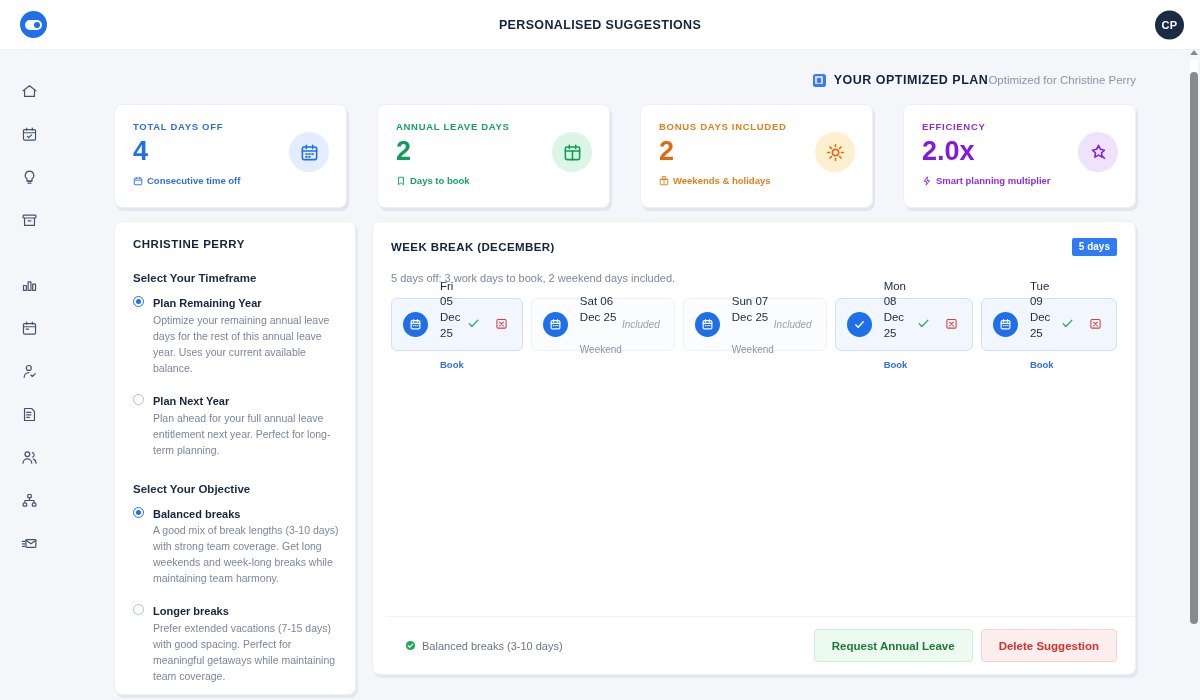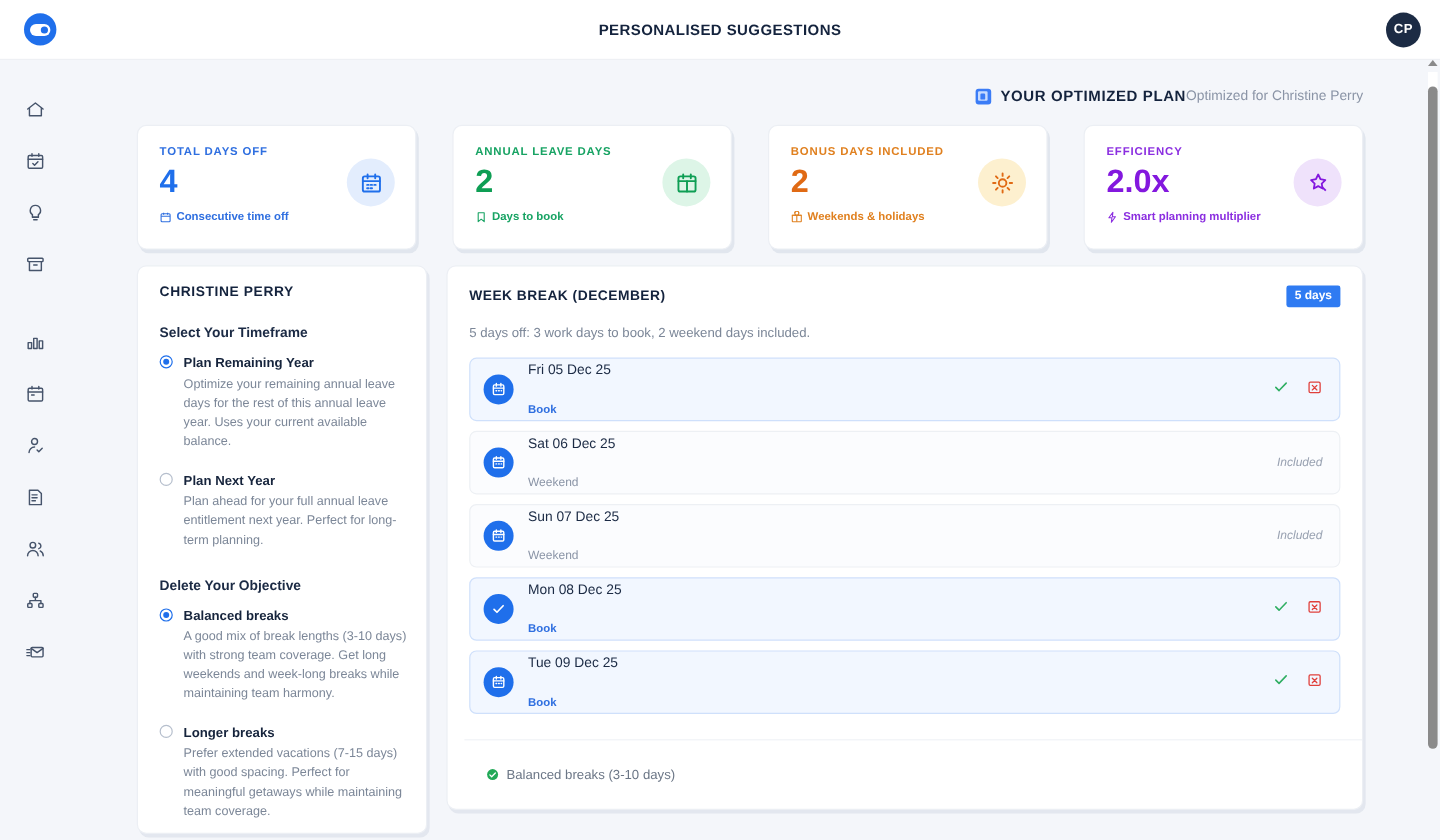--- a/index.html
+++ b/index.html
@@ -127,21 +127,21 @@
     display: flex; align-items: center; justify-content: space-between;
     padding: 16px 18px 0 18px;
   }
   .pr-title { font-size: 11.5px; font-weight: 700; letter-spacing: .4px; color: #14233d; }
   .pr-badge {
     background: #2f7bf2; color: #fff; font-size: 10px; font-weight: 700;
     padding: 3px 7px 4px 7px; border-radius: 2px;
   }
   .pr-sub { font-size: 11px; color: #7c8798; padding: 16px 18px 0 18px; }
 
-  .day-list { padding: 14px 18px 0 18px; display: flex; flex-direction: column; gap: 8px; }
+  .day-list { padding: 14px 18px 0 18px; display: flex; gap: 8px; }
   .day {
     height: 53px; border-radius: 6px; display: flex; align-items: center;
     padding: 0 14px 0 11px; border: 1px solid #edf0f4; background: #fbfcfe;
   }
   .day.sel { background: #f2f7ff; border-color: #cfe0fb; }
   .day-icon {
     width: 25px; height: 25px; border-radius: 50%; background: #1f6feb;
     display: flex; align-items: center; justify-content: center; flex: none; margin-right: 12px;
   }
   .day-text { flex: 1; }
@@ -383,21 +383,21 @@
 
         <div class="radio-row">
           <span class="radio"></span>
           <span class="radio-body">
             <span class="radio-title">Plan Next Year</span>
             <div class="radio-desc">Plan ahead for your full annual leave entitlement next year. Perfect for long-term planning.</div>
           </span>
         </div>
 
         <div class="group-gap"></div>
-        <div class="group-title">Delete Your Objective</div>
+        <div class="group-title">Select Your Objective</div>
 
         <div class="radio-row">
           <span class="radio on"></span>
           <span class="radio-body">
             <span class="radio-title">Balanced breaks</span>
             <div class="radio-desc">A good mix of break lengths (3-10 days) with strong team coverage. Get long weekends and week-long breaks while maintaining team harmony.</div>
           </span>
         </div>
 
         <div class="radio-row">
@@ -530,20 +530,24 @@
         </div>
 
         <div class="pr-foot">
           <div class="foot-left">
             <svg width="11" height="11" viewBox="0 0 24 24">
                 <circle cx="12" cy="12" r="10" fill="#21a957"></circle>
                 <path d="M7 12.5l3.3 3.3L17 9" fill="none" stroke="#fff" stroke-width="2.4" stroke-linecap="round" stroke-linejoin="round"></path>
               </svg>
             <span>Balanced breaks (3-10 days)</span>
           </div>
+          <div class="foot-btns">
+            <div class="btn btn-green">Request Annual Leave</div>
+            <div class="btn btn-red">Delete Suggestion</div>
+          </div>
         </div>
       </div>
 
     </div>
   </div>
 
   <div class="scrollbar">
     <div class="sb-arrow"></div>
     <div class="sb-track">
       <div class="sb-thumb"></div>

